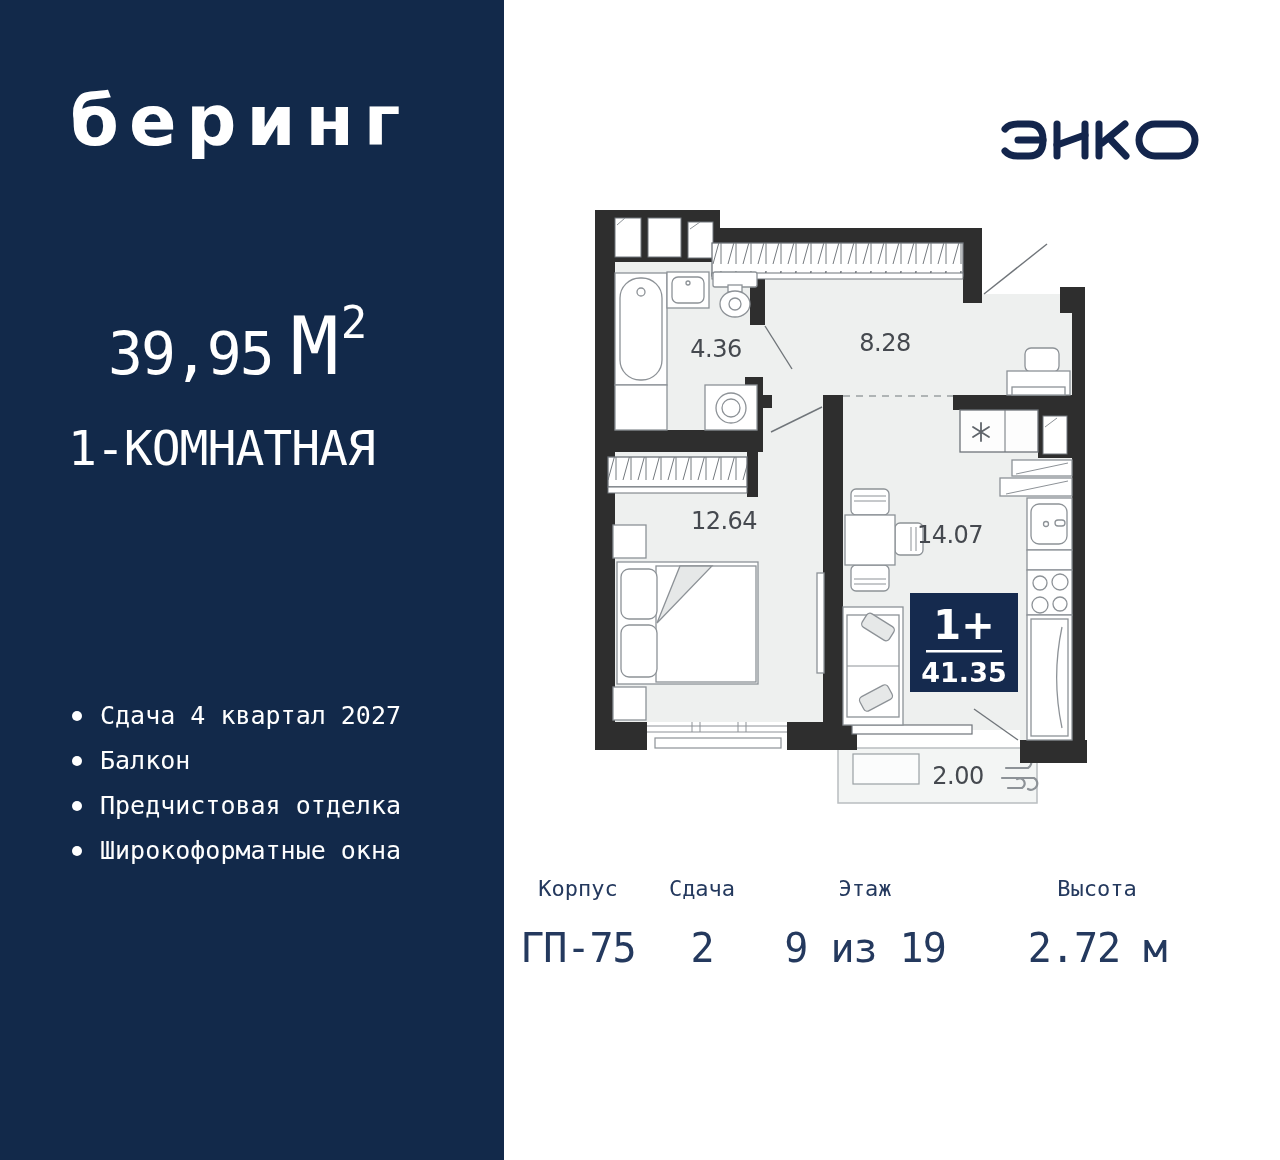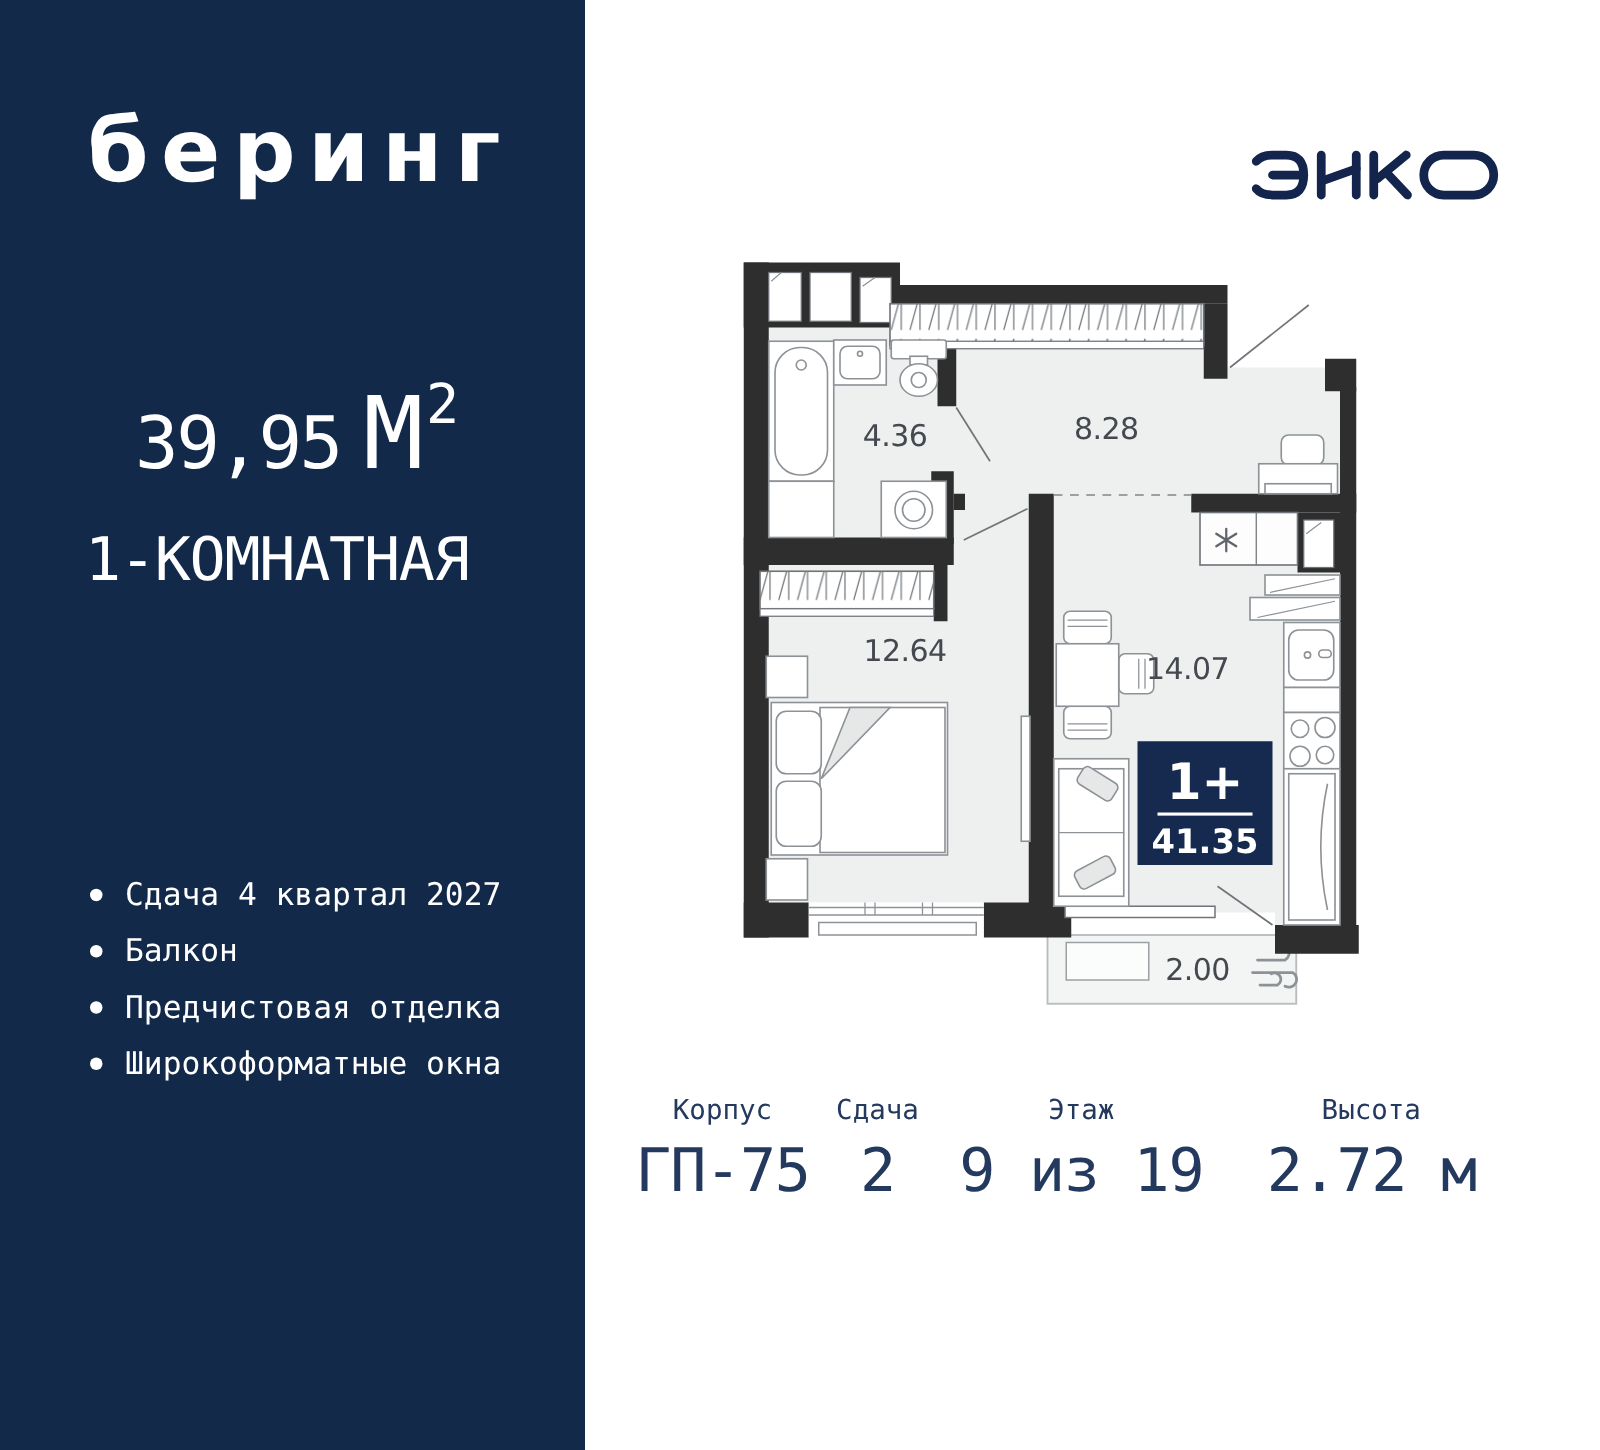--- a/index.html
+++ b/index.html
@@ -5,21 +5,21 @@
   * { margin:0; padding:0; box-sizing:border-box; }
   html,body { width:1280px; height:1160px; }
   body {
     position:relative;
     background:#ffffff;
     font-family:"DejaVu Sans Mono", monospace;
     overflow:hidden;
   }
   
   .sidebar {
-    position:absolute; left:0; top:0; width:468px; height:1160px;
+    position:absolute; left:0; top:0; width:504px; height:1160px;
     background:#12294a; color:#ffffff;
   }
   .logo-block { position:absolute; left:70px; top:86px; }
   .logo-title {
     font-family:"DejaVu Sans", sans-serif;
     font-size:70px; font-weight:700; letter-spacing:10px;
     color:#fff; line-height:1;
   }
   .logo-subtitle {
     margin-top:10px; margin-left:4px;
@@ -35,21 +35,21 @@
   .features .dot {
     flex:0 0 10px; width:10px; height:10px; border-radius:50%;
     background:#fff; margin-top:11px; margin-right:18px;
   }
   
   .brand-logo { position:absolute; left:995px; top:118px; }
   .plan-wrap { position:absolute; left:560px; top:195px; }
   .info-row { position:absolute; top:0; left:0; }
   .info-col { position:absolute; transform:translateX(-50%); text-align:center; color:#24395e; white-space:nowrap; }
   .info-label { font-size:22px; letter-spacing:0; }
-  .info-value { font-size:48px; letter-spacing:-1px; margin-top:8px; }
+  .info-value { font-size:40px; letter-spacing:-1px; margin-top:24px; }
   .ic-1 { left:578px; top:876px;text-align:center; }
   .ic-2 { left:702px; top:876px; }
   .ic-3 { left:865px; top:876px; }
   .ic-4 { left:1097px; top:876px; }
   
   .plan-area-label { font-family:"DejaVu Sans", sans-serif; font-size:24px; fill:#45494f; letter-spacing:-0.5px; }
   .badge-type { font-family:"DejaVu Sans", sans-serif; font-size:40px; font-weight:700; fill:#fff; }
   .badge-area { font-family:"DejaVu Sans", sans-serif; font-size:27px; font-weight:700; fill:#fff; }
 </style>
 </head>

